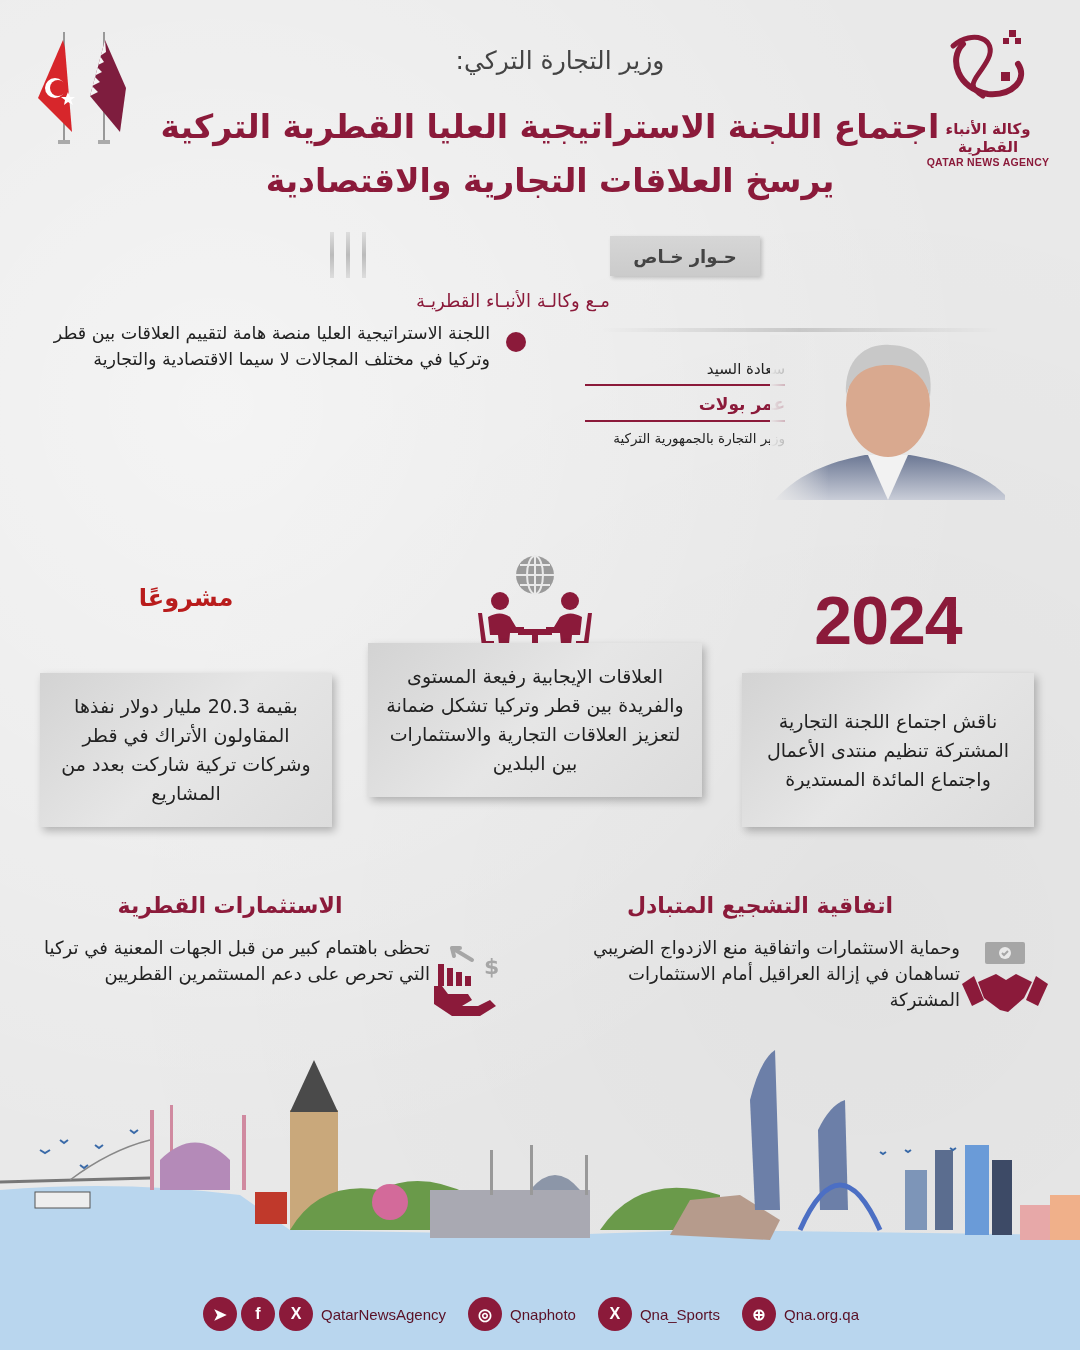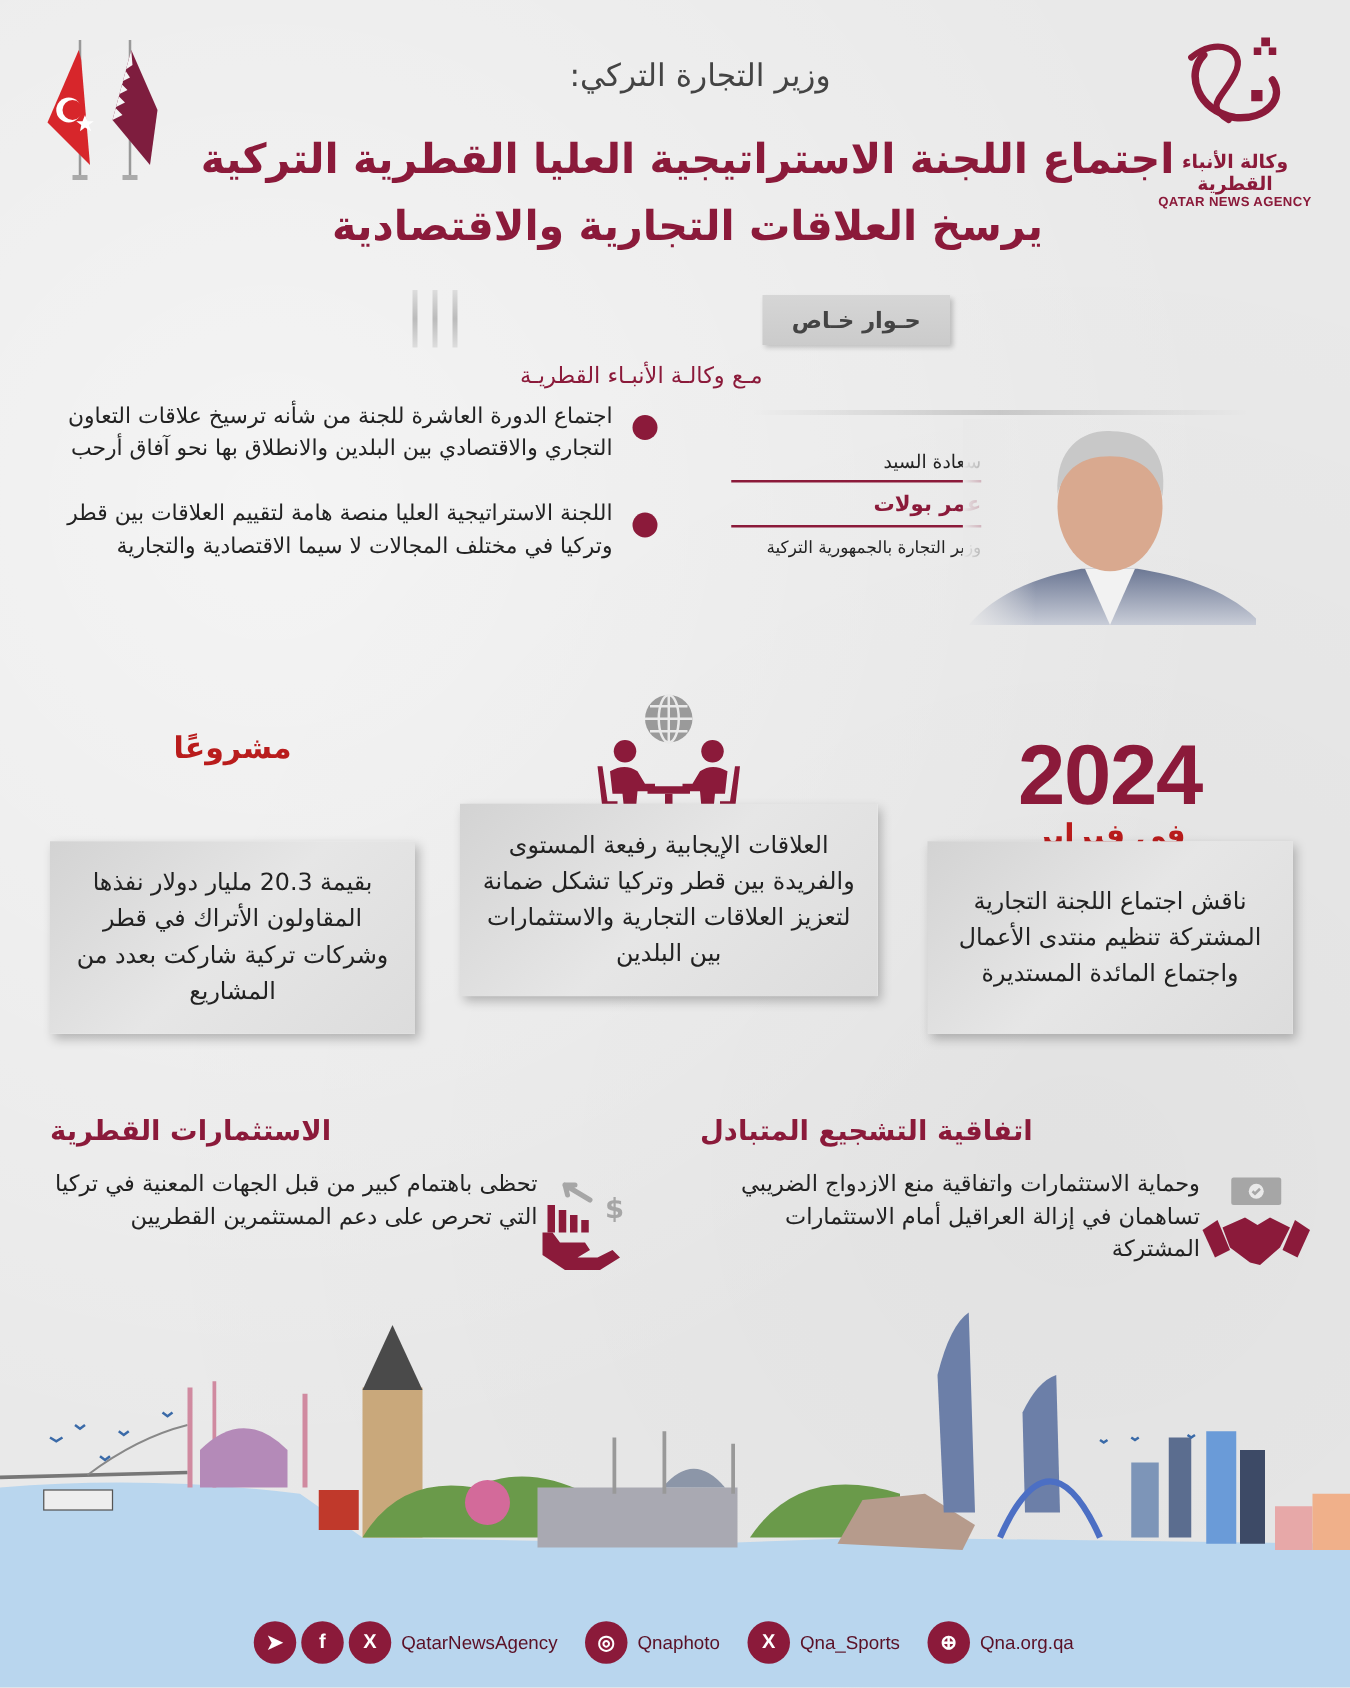--- a/index.html
+++ b/index.html
@@ -59,21 +59,21 @@
     display: flex; align-items: center; justify-content: center; padding: 8px 14px;
   }
   .col-left { left: 40px; top: 585px; width: 292px; }
   .col-mid { left: 368px; top: 555px; width: 334px; }
   .col-right { left: 742px; top: 585px; width: 292px; }
   .card-left { left: 40px; top: 673px; width: 292px; height: 154px; }
   .card-mid { left: 368px; top: 643px; width: 334px; height: 154px; }
   .card-right { left: 742px; top: 673px; width: 292px; height: 154px; }
 
   
-  .section-title { font-size: 22px; font-weight: bold; color: #8b1a3a; direction: rtl; text-align: left; }
+  .section-title { font-size: 22px; font-weight: bold; color: #8b1a3a; direction: rtl; text-align: center; }
   .section-body { font-size: 18px; line-height: 26px; color: #222; direction: rtl; text-align: right; }
   .sec-left-title { left: 40px; top: 893px; width: 380px; }
   .sec-left-body { left: 30px; top: 935px; width: 400px; }
   .sec-left-icon { left: 432px; top: 940px; width: 70px; height: 80px; }
   .sec-right-title { left: 560px; top: 893px; width: 400px; }
   .sec-right-body { left: 580px; top: 935px; width: 380px; }
   .sec-right-icon { left: 960px; top: 940px; width: 90px; height: 80px; }
 
   
   .skyline { left: 0; top: 1030px; width: 1080px; height: 250px; }
@@ -123,24 +123,20 @@
   <div class="box">حـوار خـاص</div>
   <div class="with">مـع وكالـة الأنبـاء القطريـة</div>
   <div class="bars">
     <i style="left:2px"></i>
       <i style="left:18px"></i>
       <i style="left:34px"></i>
   </div>
 </div>
 
 <div class="abs bullets">
-  <div class="bullet">
-    <span class="dot"></span>
-    <span>اجتماع الدورة العاشرة للجنة من شأنه ترسيخ علاقات التعاون التجاري والاقتصادي بين البلدين والانطلاق بها نحو آفاق أرحب</span>
-  </div>
   <div class="bullet">
     <span class="dot"></span>
     <span>اللجنة الاستراتيجية العليا منصة هامة لتقييم العلاقات بين قطر وتركيا في مختلف المجالات لا سيما الاقتصادية والتجارية</span>
   </div>
 </div>
 
 <div class="abs minister-line"></div>
 <div class="abs minister-info">
   <div class="hon">سعادة السيد</div>
   <div class="name">عمر بولات</div>
@@ -161,21 +157,20 @@
     <path d="M5 165 C30 135, 70 125, 95 120 L140 120 C170 125, 210 135, 235 160 L235 165 Z" fill="url(#suit)"></path>
     <path d="M98 120 L118 165 L138 120 Z" fill="#f2f2f2"></path>
     <ellipse cx="118" cy="70" rx="42" ry="52" fill="#d9a98f"></ellipse>
     <path d="M76 60 C74 20, 100 8, 120 10 C145 10, 165 25, 160 62 C155 40, 140 30, 118 30 C95 30, 82 40, 76 60 Z" fill="#c8c8c8"></path>
     <rect x="0" y="0" width="235" height="165" fill="url(#fade)"></rect>
   </svg>
 </div>
 
 <div class="abs col-right">
   <div class="stat-big">2024</div>
-  <div class="stat-sub">في فبراير</div>
 </div>
 <div class="abs card card-right">
   <span>ناقش اجتماع اللجنة التجارية المشتركة تنظيم منتدى الأعمال واجتماع المائدة المستديرة</span>
 </div>
 
 <div class="abs col-mid" style="text-align:center;">
   <svg width="130" height="110" viewBox="0 0 130 110">
     <circle cx="65" cy="20" r="19" fill="#9a9a9a"></circle>
     <path d="M46 20 H84 M65 1 V39 M50 10 H80 M50 30 H80" stroke="#e9e9e9" stroke-width="2" fill="none"></path>
     <ellipse cx="65" cy="20" rx="8" ry="19" fill="none" stroke="#e9e9e9" stroke-width="2"></ellipse>

